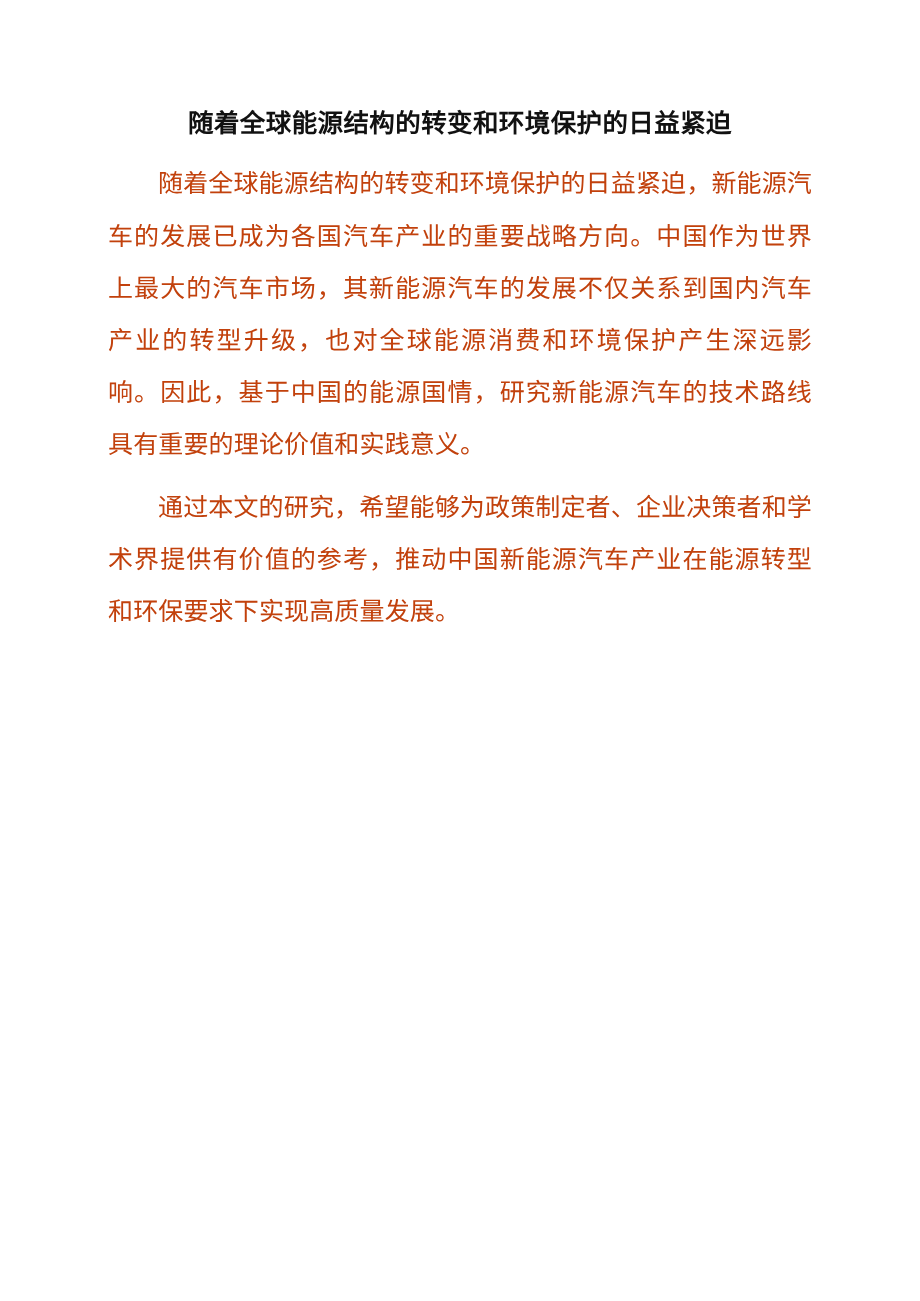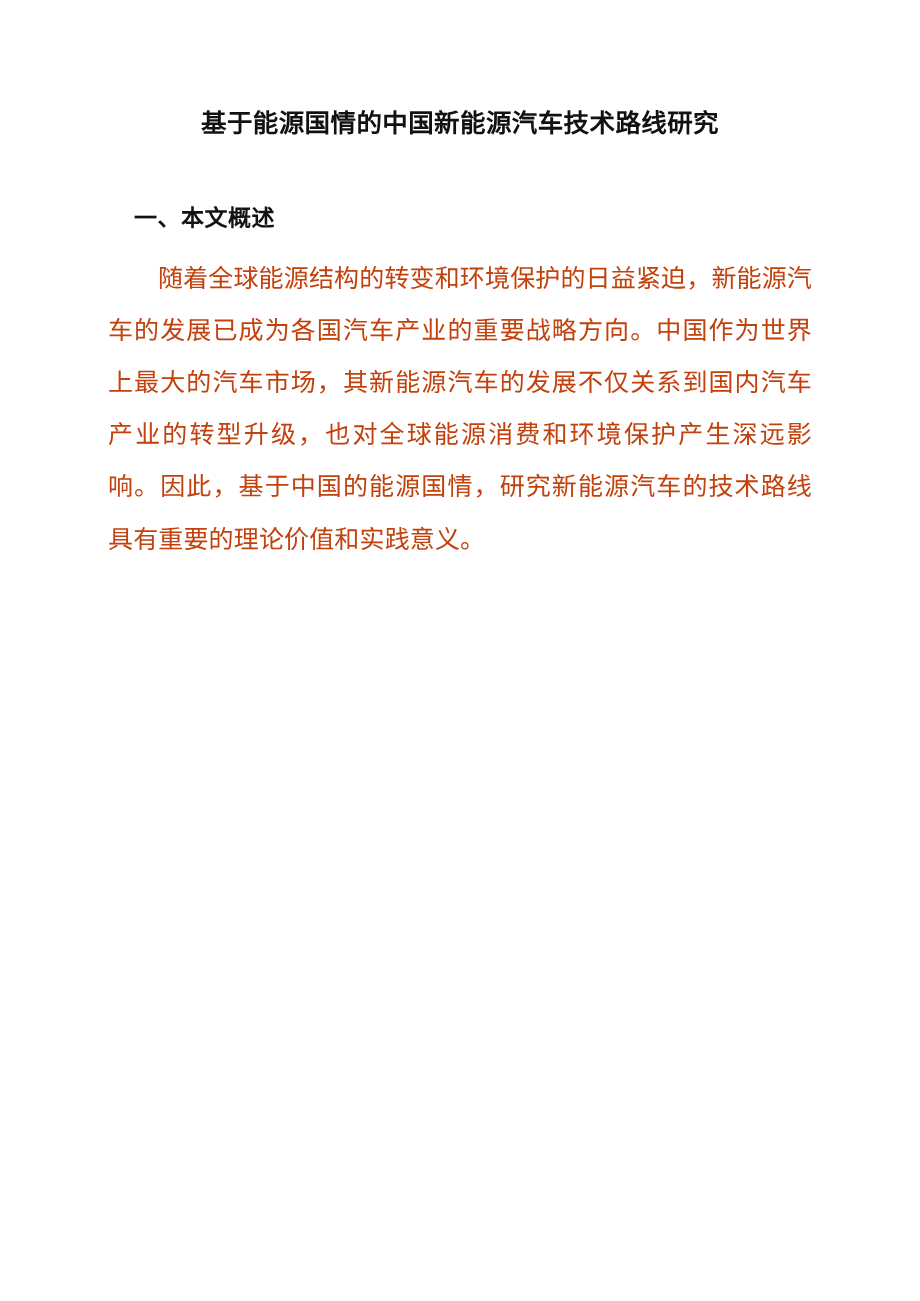--- a/index.html
+++ b/index.html
@@ -81,22 +81,22 @@
     pointer-events: none;
     background: transparent;
   }
 </style>
 </head>
 <body>
 
 <div class="page">
   <div class="content">
 
-    <h1 class="doc-title">基于能源国情的中国新能源汽车技术路线研究</h1>
+    <h1 class="doc-title">随着全球能源结构的转变和环境保护的日益紧迫</h1>
 
-    <h2 class="section-heading">一、本文概述</h2>
 
     <p class="para first">随着全球能源结构的转变和环境保护的日益紧迫，新能源汽车的发展已成为各国汽车产业的重要战略方向。中国作为世界上最大的汽车市场，其新能源汽车的发展不仅关系到国内汽车产业的转型升级，也对全球能源消费和环境保护产生深远影响。因此，基于中国的能源国情，研究新能源汽车的技术路线具有重要的理论价值和实践意义。</p>
 
 
+    <p class="para">通过本文的研究，希望能够为政策制定者、企业决策者和学术界提供有价值的参考，推动中国新能源汽车产业在能源转型和环保要求下实现高质量发展。</p>
 
   </div>
 </div>
 
 </body></html>

